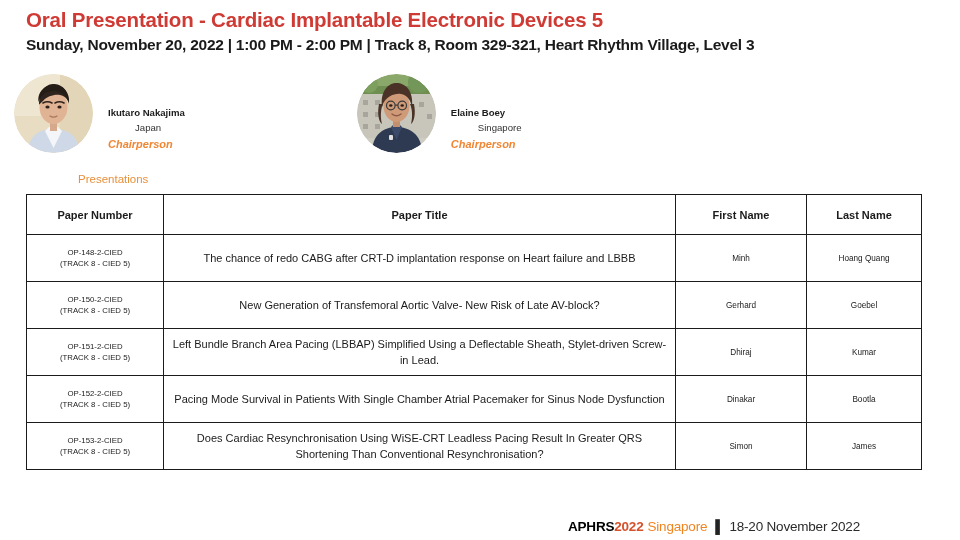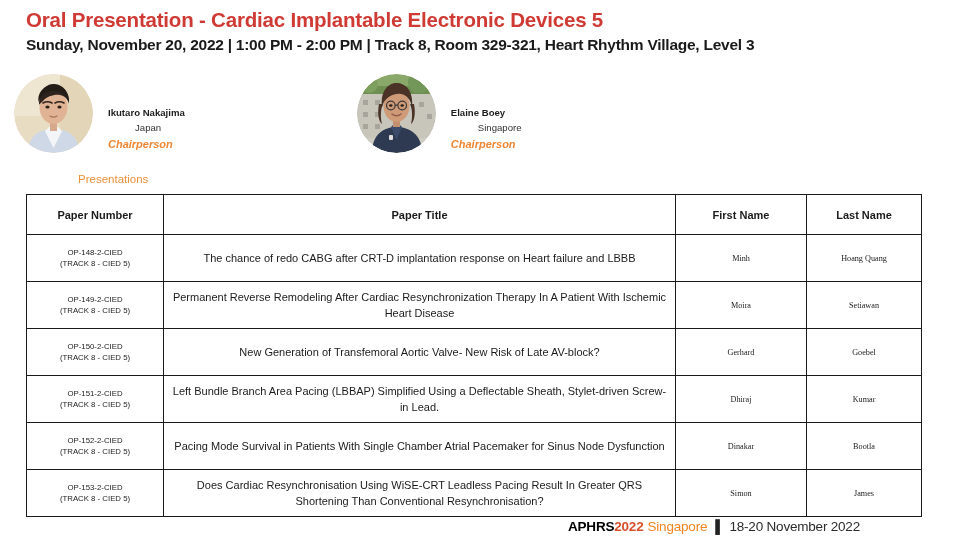--- a/index.html
+++ b/index.html
@@ -62,21 +62,21 @@
     font-size: 11px; font-weight: 700;
   }
   table.pres td { height: 47px; padding: 3px 6px; }
   .c-num   { width: 137px; }
   .c-title { width: 512px; }
   .c-first { width: 131px; }
   .c-last  { width: 115px; }
 
   .paper-num { font-size: 7.8px; line-height: 1.45; }
   .paper-title { font-size: 11px; line-height: 1.5; margin-top: 16px; }
-  .name-cell { font-size: 8.2px; font-family: Liberation Serif, serif; }
+  .name-cell { font-size: 8.2px; }
 
   
   .footer {
     position: absolute; right: 8px; bottom: 6px;
     display: flex; align-items: baseline;
     font-size: 13.5px; font-weight: 400;
     white-space: nowrap;
   }
   .brand-aphrs { font-weight: 700; color: #000000; letter-spacing: -0.2px; }
   .brand-year  { font-weight: 700; color: #d6502a; letter-spacing: -0.2px; }
@@ -200,29 +200,20 @@
         <td>
           <div class="paper-num">OP-148-2-CIED</div>
           <div class="paper-num">(TRACK 8 - CIED 5)</div>
         </td>
         <td class="paper-title">The chance of redo CABG after CRT-D implantation response on  Heart failure and LBBB</td>
         <td class="name-cell">Minh</td>
         <td class="name-cell">Hoang Quang</td>
       </tr>
       <tr>
         <td>
-          <div class="paper-num">OP-149-2-CIED</div>
-          <div class="paper-num">(TRACK 8 - CIED 5)</div>
-        </td>
-        <td class="paper-title">Permanent Reverse Remodeling After Cardiac Resynchronization Therapy In A Patient With Ischemic Heart Disease</td>
-        <td class="name-cell">Moira</td>
-        <td class="name-cell">Setiawan</td>
-      </tr>
-      <tr>
-        <td>
           <div class="paper-num">OP-150-2-CIED</div>
           <div class="paper-num">(TRACK 8 - CIED 5)</div>
         </td>
         <td class="paper-title">New Generation of Transfemoral Aortic Valve- New Risk of Late AV-block?</td>
         <td class="name-cell">Gerhard</td>
         <td class="name-cell">Goebel</td>
       </tr>
       <tr>
         <td>
           <div class="paper-num">OP-151-2-CIED</div>

